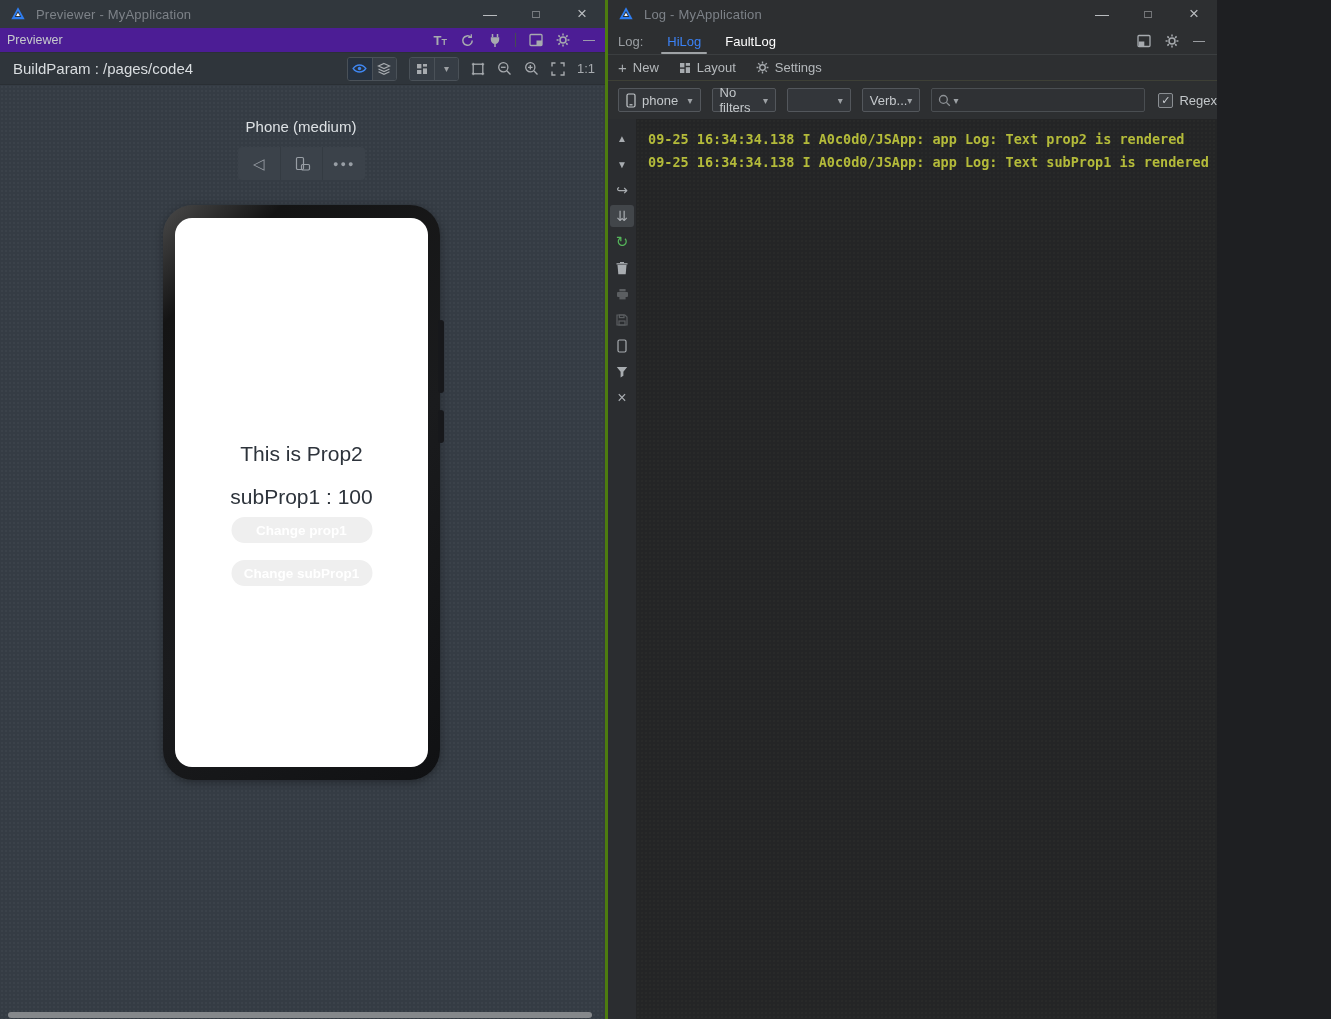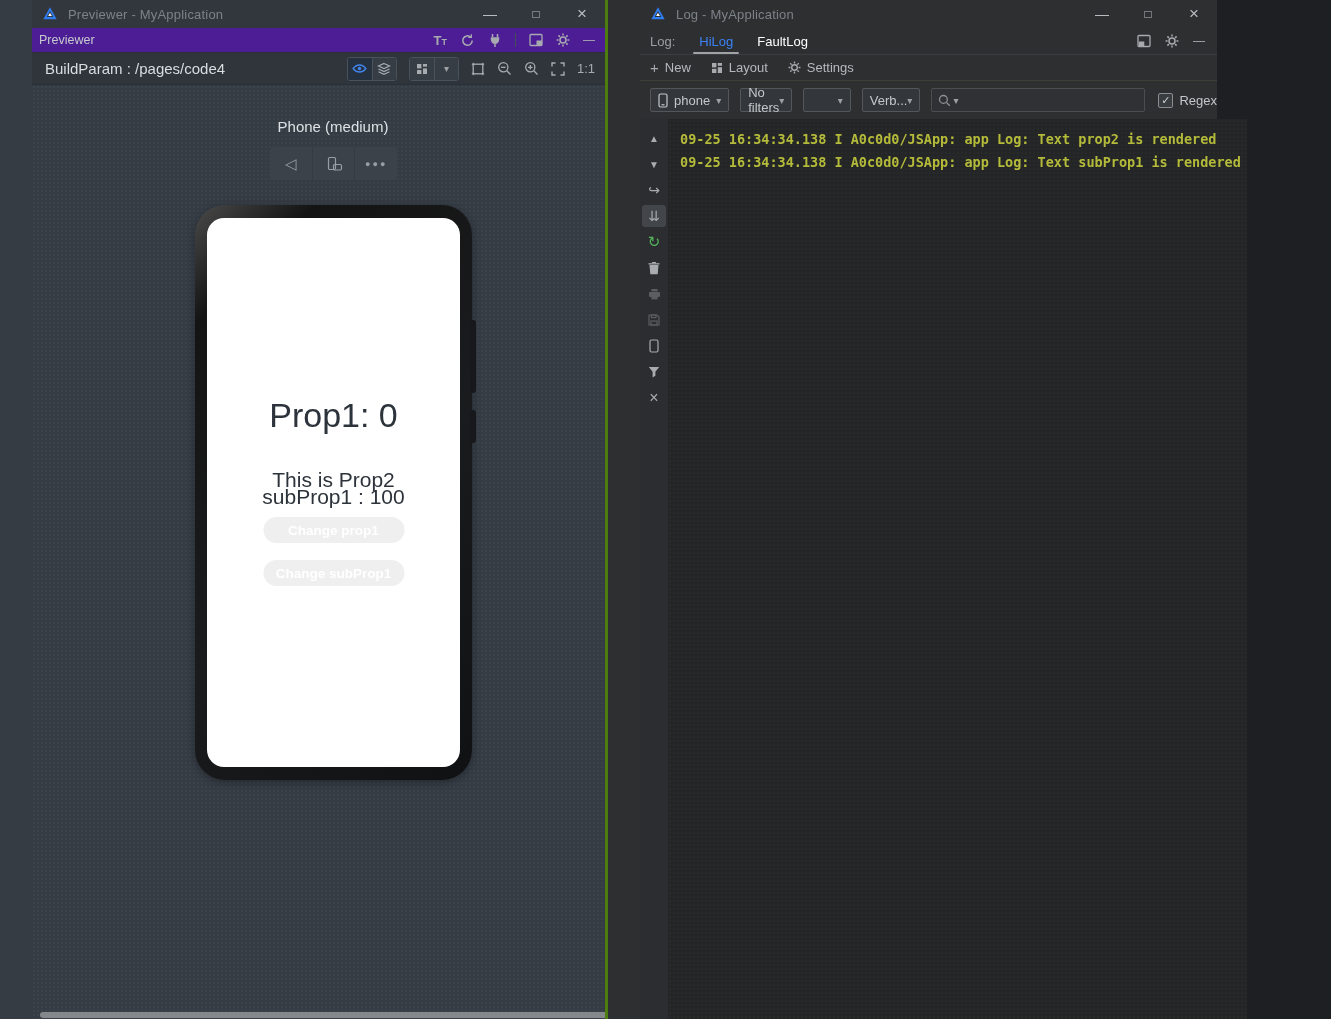--- a/index.html
+++ b/index.html
@@ -1,18 +1,18 @@
 <!DOCTYPE html>
 <html><head>
 <meta charset="utf-8">
 <style>
   * { margin:0; padding:0; box-sizing:border-box; }
   html,body { width:1331px; height:1019px; overflow:hidden; background:#1e1f22;
               font-family:"Liberation Sans", sans-serif; }
-  .window { position:absolute; top:0; height:1019px; display:flex; flex-direction:column;padding-left:32px; }
+  .window { position:absolute; top:0; height:1019px; display:flex; flex-direction:column; }
 
   
   #left-window { left:0; width:605px; background:#353c44; }
   .titlebar { height:28px; background:#31373d; display:flex; align-items:center; flex:0 0 auto; }
   .titlebar .logo { margin:0 10px 0 10px; display:flex; }
   .titlebar .wtitle { color:#7d8288; font-size:13px; letter-spacing:.2px; }
   .win-controls { margin-left:auto; display:flex; align-items:center; height:100%; }
   .win-btn { width:46px; height:100%; display:flex; align-items:center; justify-content:center;
              color:#b9bcbf; font-size:14px; cursor:default; }
   .win-btn.maxi { font-size:12px; }
@@ -52,21 +52,21 @@
   .phone { position:absolute; left:163px; top:120px; width:277px; height:575px; border-radius:30px;
            background:linear-gradient(135deg,#4a4a4a 0%, #141414 14%, #1a1b1d 55%, #101113 100%);
            box-shadow:0 2px 8px rgba(0,0,0,.35); }
   .phone .side-btn { position:absolute; right:-4px; width:6px; background:#17181b; border-radius:3px; }
   .phone .vol { top:115px; height:73px; }
   .phone .pwr { top:205px; height:33px; }
   .screen { position:absolute; left:12px; right:12px; top:13px; bottom:13px; background:#ffffff;
             border-radius:17px; overflow:hidden; }
   .scr-text { position:absolute; left:0; width:100%; text-align:center; color:#2d333b; }
   .scr-prop1 { top:178px; font-size:34px; }
-  .scr-prop2 { top:250px; font-size:21px; }
+  .scr-prop2 { top:224px; font-size:21px; }
   .scr-sub   { top:267px; font-size:21px; }
   .scr-btn { position:absolute; left:50%; transform:translateX(-50%); width:141px; height:26px;
              border-radius:13px; border:none; color:#ffffff; font-size:13.5px; font-weight:600;
              display:flex; align-items:center; justify-content:center;
              font-family:"Liberation Sans", sans-serif; }
   .scr-btn1 { top:299px; }
   .scr-btn2 { top:342px; }
 
   .hscrollbar { position:absolute; bottom:1px; left:8px; width:584px; height:6px;
                 background:#85888b; border-radius:3px; }
@@ -259,21 +259,20 @@
       </div>
       <div class="nav-btn">
           <span class="dots">●●●</span>
         </div>
     </div>
 
     <div class="phone">
       <div class="side-btn vol"></div>
       <div class="side-btn pwr"></div>
       <div class="screen">
-        <div class="scr-text scr-prop1">Prop1: 0</div>
         <div class="scr-text scr-prop2">This is Prop2</div>
         <div class="scr-text scr-sub">subProp1 : 100</div>
         <button class="scr-btn scr-btn1">Change prop1</button>
         <button class="scr-btn scr-btn2">Change subProp1</button>
       </div>
     </div>
 
     <div class="hscrollbar"></div>
   </div>
 </div>

